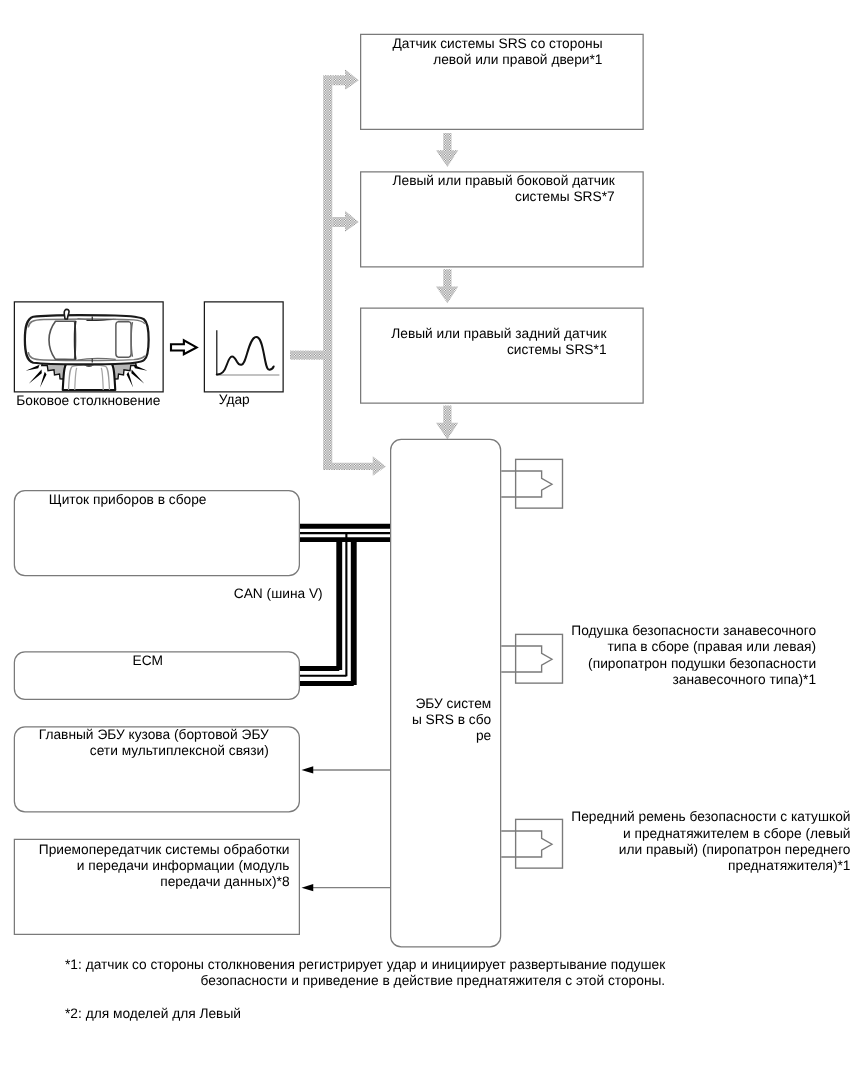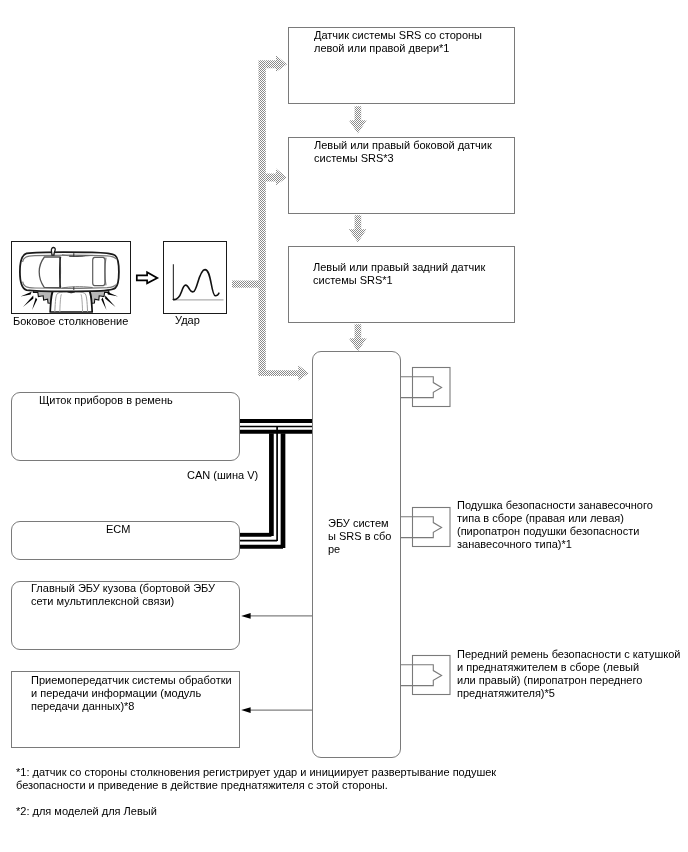--- a/index.html
+++ b/index.html
@@ -1,26 +1,26 @@
 <!DOCTYPE html>
 <html><head>
 <meta charset="utf-8">
 <title>SRS System Diagram</title>
 <style>
   html,body{margin:0;padding:0;background:#ffffff;}
   body{width:688px;height:852px;font-family:"Liberation Sans",sans-serif;color:#000;
        -webkit-font-smoothing:antialiased;}
-  #root{position:relative;width:688px;height:852px;overflow:hidden;background:#fff;}
+  #root{position:relative;width:688px;height:852px;overflow:hidden;background:#fff;text-align:right;}
   .abs{position:absolute;box-sizing:border-box;}
   .rbox{border:1px solid #7a7a7a;border-radius:9px;background:#fff;}
   .sbox{border:1px solid #7a7a7a;background:#fff;}
   .txt{position:absolute;font-size:11px;line-height:13px;white-space:pre;color:#000;}
-  .fn{position:absolute;font-size:11px;line-height:13px;white-space:pre;color:#000;}
+  .fn{position:absolute;font-size:11px;line-height:13px;white-space:pre;color:#000;margin-left:36px;}
   #gfx{position:absolute;left:0;top:0;width:688px;height:852px;}
-  .ecutxt{position:absolute;font-size:11px;line-height:13px;color:#000;word-break:break-all;}
+  .ecutxt{position:absolute;font-size:11px;line-height:13px;color:#000;word-break:break-all;margin-top:40px;}
 </style>
 </head>
 <body>
 
 <div id="root">
   <svg id="gfx" viewBox="0 0 688 852">
     <defs>
       <pattern id="dither" width="2" height="2" patternUnits="userSpaceOnUse">
         <rect width="2" height="2" fill="#ffffff"></rect>
         <rect x="0" y="0" width="1" height="1" fill="#8a8a8a"></rect>
@@ -180,37 +180,37 @@
       </g>
     </g>
   </svg>
 
   <div class="abs sbox" style="left:288px;top:27px;width:227px;height:77px"></div>
   <div class="txt" style="left:314px;top:29px">Датчик системы SRS со стороны
 левой или правой двери*1</div>
 
   <div class="abs sbox" style="left:288px;top:137px;width:227px;height:77px"></div>
   <div class="txt" style="left:314px;top:139px">Левый или правый боковой датчик
-системы SRS*3</div>
+системы SRS*7</div>
 
   <div class="abs sbox" style="left:288px;top:246px;width:227px;height:77px"></div>
   <div class="txt" style="left:313px;top:261px">Левый или правый задний датчик
 системы SRS*1</div>
 
   <div class="abs rbox" style="left:312px;top:351px;width:89px;height:407px"></div>
   <div class="ecutxt" style="left:328px;top:517px;width:65px">ЭБУ системы SRS в сборе</div>
 
   <div class="abs" style="left:11px;top:241px;width:120px;height:73px;border:1.6px solid #1a1a1a"></div>
   <div class="txt" style="left:13px;top:315px">Боковое столкновение</div>
 
   <div class="abs" style="left:163px;top:241px;width:64px;height:73px;border:1.6px solid #1a1a1a"></div>
   <div class="txt" style="left:175px;top:314px">Удар</div>
 
   <div class="abs rbox" style="left:11px;top:392px;width:229px;height:69px"></div>
-  <div class="txt" style="left:39px;top:394px">Щиток приборов в ремень</div>
+  <div class="txt" style="left:39px;top:394px">Щиток приборов в сборе</div>
 
   <div class="abs rbox" style="left:11px;top:521px;width:229px;height:39px"></div>
   <div class="txt" style="left:106px;top:523px">ECM</div>
 
   <div class="abs rbox" style="left:11px;top:581px;width:229px;height:69px"></div>
   <div class="txt" style="left:31px;top:582px">Главный ЭБУ кузова (бортовой ЭБУ
 сети мультиплексной связи)</div>
 
   <div class="abs sbox" style="left:11px;top:671px;width:229px;height:77px"></div>
   <div class="txt" style="left:31px;top:674px">Приемопередатчик системы обработки
@@ -219,18 +219,18 @@
 
   <div class="txt" style="left:187px;top:469px">CAN (шина V)</div>
 
   <div class="txt" style="left:457px;top:499px">Подушка безопасности занавесочного
 типа в сборе (правая или левая)
 (пиропатрон подушки безопасности
 занавесочного типа)*1</div>
   <div class="txt" style="left:457px;top:648px">Передний ремень безопасности с катушкой
 и преднатяжителем в сборе (левый
 или правый) (пиропатрон переднего
-преднатяжителя)*5</div>
+преднатяжителя)*1</div>
 
   <div class="fn" style="left:16px;top:766px">*1: датчик со стороны столкновения регистрирует удар и инициирует развертывание подушек
 безопасности и приведение в действие преднатяжителя с этой стороны.</div>
   <div class="fn" style="left:16px;top:805px">*2: для моделей для Левый</div>
 </div>
 
 </body></html>

